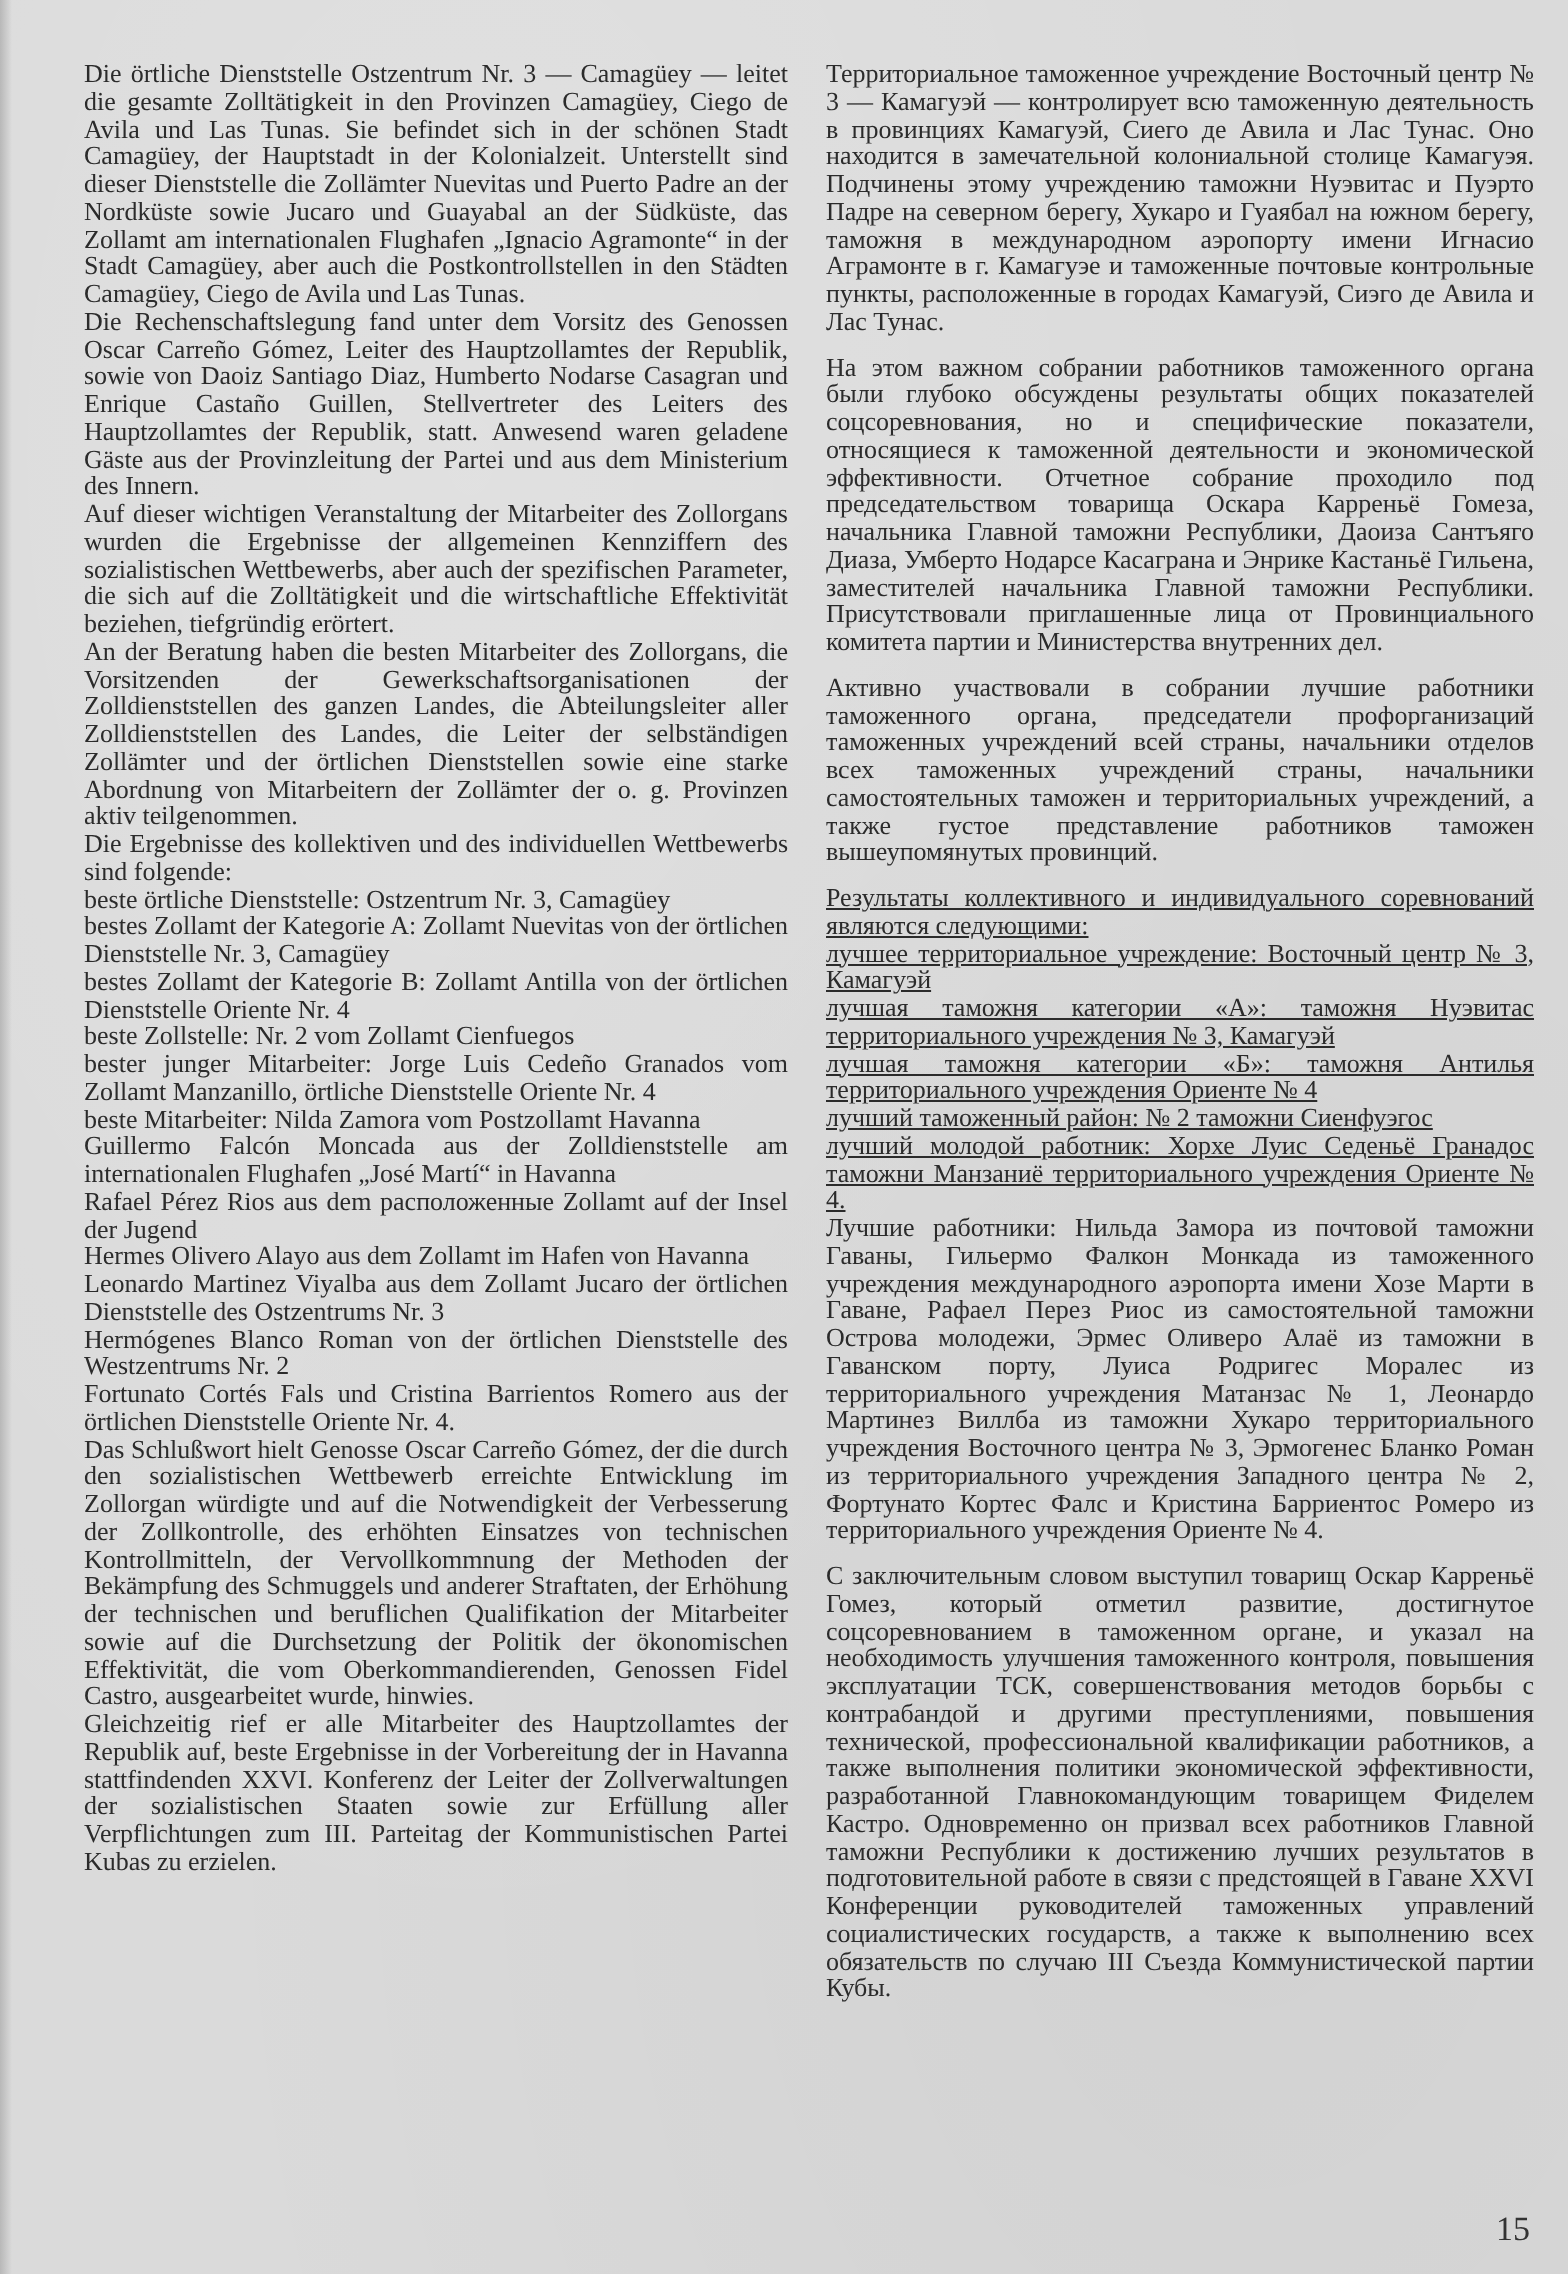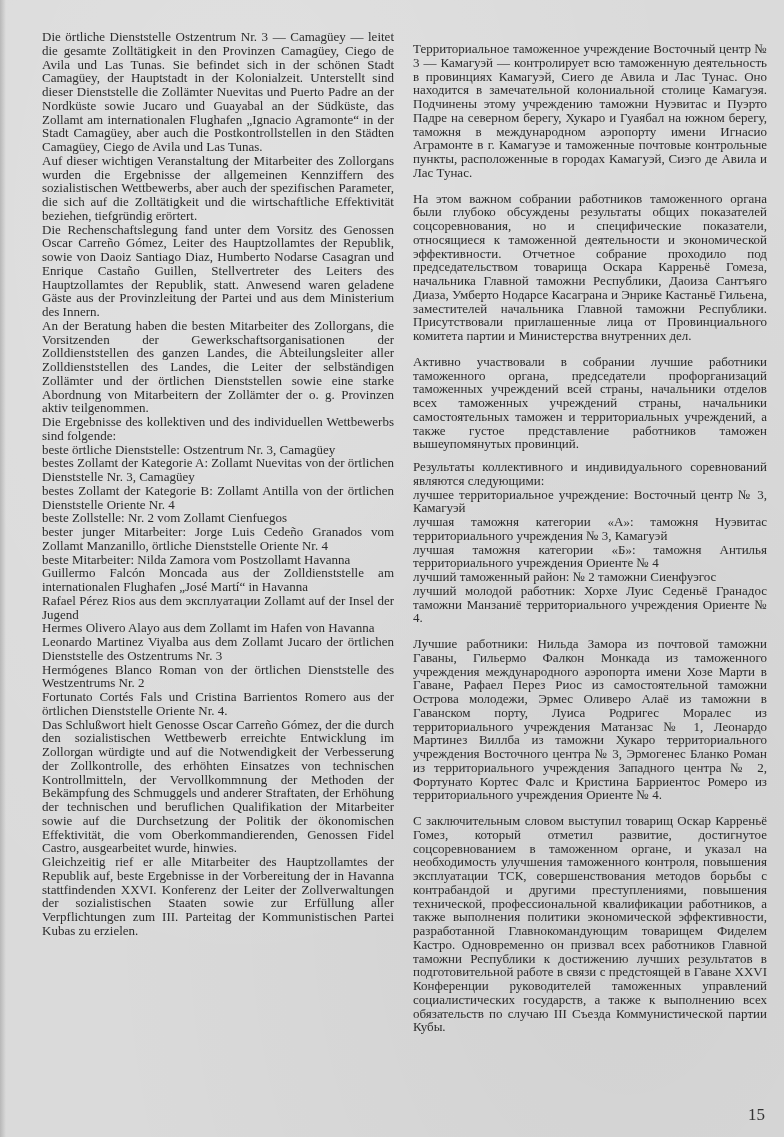--- a/index.html
+++ b/index.html
@@ -28,49 +28,49 @@
       position: absolute;
       top: 30px;
       font-size: 13px;
       line-height: 13.75px;
       text-align: justify;
       hyphens: manual;
     }
     .col-de { left: 42px; width: 352px; }
     .col-ru { left: 413px; width: 354px; }
     .col-de p { margin: 0; }
-    .col-ru p { margin: 12px 0 9px 0; }
-    .col-ru p.tight { margin: 0; }
+    .col-ru p { margin: 0 0 9px 0; }
+    .col-ru p.tight { margin: 0; text-decoration: underline; }
     .page-number {
       position: absolute;
       left: 748px; top: 1105px;
       font-size: 17px;
       color: #333;
     }
   </style>
 </head>
 <body>
 
 <div class="page">
   <div class="edge-left"></div>
 
   <div class="column col-de">
     <p>Die örtliche Dienststelle Ostzentrum Nr. 3 — Camagüey — leitet die gesamte Zolltätigkeit in den Provinzen Camagüey, Ciego de Avila und Las Tunas. Sie befindet sich in der schönen Stadt Camagüey, der Hauptstadt in der Kolonialzeit. Unterstellt sind dieser Dienststelle die Zollämter Nuevitas und Puerto Padre an der Nordküste sowie Jucaro und Guayabal an der Südküste, das Zollamt am internationalen Flughafen „Ignacio Agramonte“ in der Stadt Camagüey, aber auch die Postkontrollstellen in den Städten Camagüey, Ciego de Avila und Las Tunas.</p>
+    <p>Die Rechenschaftslegung fand unter dem Vorsitz des Genossen Oscar Carreño Gómez, Leiter des Hauptzollamtes der Republik, sowie von Daoiz Santiago Diaz, Humberto Nodarse Casagran und Enrique Castaño Guillen, Stellvertreter des Leiters des Hauptzollamtes der Republik, statt. Anwesend waren geladene Gäste aus der Provinzleitung der Partei und aus dem Ministerium des Innern.</p>
     <p>Auf dieser wichtigen Veranstaltung der Mitarbeiter des Zollorgans wurden die Ergebnisse der allgemeinen Kennziffern des sozialistischen Wettbewerbs, aber auch der spezifischen Parameter, die sich auf die Zolltätigkeit und die wirtschaftliche Effektivität beziehen, tiefgründig erörtert.</p>
-    <p>Die Rechenschaftslegung fand unter dem Vorsitz des Genossen Oscar Carreño Gómez, Leiter des Hauptzollamtes der Republik, sowie von Daoiz Santiago Diaz, Humberto Nodarse Casagran und Enrique Castaño Guillen, Stellvertreter des Leiters des Hauptzollamtes der Republik, statt. Anwesend waren geladene Gäste aus der Provinzleitung der Partei und aus dem Ministerium des Innern.</p>
     <p>An der Beratung haben die besten Mitarbeiter des Zollorgans, die Vorsitzenden der Gewerkschaftsorganisationen der Zolldienststellen des ganzen Landes, die Abteilungsleiter aller Zolldienststellen des Landes, die Leiter der selbständigen Zollämter und der örtlichen Dienststellen sowie eine starke Abordnung von Mitarbeitern der Zollämter der o. g. Provinzen aktiv teilgenommen.</p>
     <p>Die Ergebnisse des kollektiven und des individuellen Wettbewerbs sind folgende:</p>
     <p>beste örtliche Dienststelle: Ostzentrum Nr. 3, Camagüey</p>
     <p>bestes Zollamt der Kategorie A: Zollamt Nuevitas von der örtlichen Dienststelle Nr. 3, Camagüey</p>
     <p>bestes Zollamt der Kategorie B: Zollamt Antilla von der örtlichen Dienststelle Oriente Nr. 4</p>
     <p>beste Zollstelle: Nr. 2 vom Zollamt Cienfuegos</p>
     <p>bester junger Mitarbeiter: Jorge Luis Cedeño Granados vom Zollamt Manzanillo, örtliche Dienststelle Oriente Nr. 4</p>
     <p>beste Mitarbeiter: Nilda Zamora vom Postzollamt Havanna</p>
     <p>Guillermo Falcón Moncada aus der Zolldienststelle am internationalen Flughafen „José Martí“ in Havanna</p>
-    <p>Rafael Pérez Rios aus dem эксплуатации Zollamt auf der Insel der Jugend</p>
+    <p>Rafael Pérez Rios aus dem расположенные Zollamt auf der Insel der Jugend</p>
     <p>Hermes Olivero Alayo aus dem Zollamt im Hafen von Havanna</p>
     <p>Leonardo Martinez Viyalba aus dem Zollamt Jucaro der örtlichen Dienststelle des Ostzentrums Nr. 3</p>
     <p>Hermógenes Blanco Roman von der örtlichen Dienststelle des Westzentrums Nr. 2</p>
     <p>Fortunato Cortés Fals und Cristina Barrientos Romero aus der örtlichen Dienststelle Oriente Nr. 4.</p>
     <p>Das Schlußwort hielt Genosse Oscar Carreño Gómez, der die durch den sozialistischen Wettbewerb erreichte Entwicklung im Zollorgan würdigte und auf die Notwendigkeit der Verbesserung der Zollkontrolle, des erhöhten Einsatzes von technischen Kontrollmitteln, der Vervollkommnung der Methoden der Bekämpfung des Schmuggels und anderer Straftaten, der Erhöhung der technischen und beruflichen Qualifikation der Mitarbeiter sowie auf die Durchsetzung der Politik der ökonomischen Effektivität, die vom Oberkommandierenden, Genossen Fidel Castro, ausgearbeitet wurde, hinwies.</p>
     <p>Gleichzeitig rief er alle Mitarbeiter des Hauptzollamtes der Republik auf, beste Ergebnisse in der Vorbereitung der in Havanna stattfindenden XXVI. Konferenz der Leiter der Zollverwaltungen der sozialistischen Staaten sowie zur Erfüllung aller Verpflichtungen zum III. Parteitag der Kommunistischen Partei Kubas zu erzielen.</p>
   </div>
 
   <div class="column col-ru">
     <p>Территориальное таможенное учреждение Восточный центр № 3 — Камагуэй — контролирует всю таможенную деятельность в провинциях Камагуэй, Сиего де Авила и Лас Тунас. Оно находится в замечательной колониальной столице Камагуэя. Подчинены этому учреждению таможни Нуэвитас и Пуэрто Падре на северном берегу, Хукаро и Гуаябал на южном берегу, таможня в международном аэропорту имени Игнасио Аграмонте в г. Камагуэе и таможенные почтовые контрольные пункты, расположенные в городах Камагуэй, Сиэго де Авила и Лас Тунас.</p>

